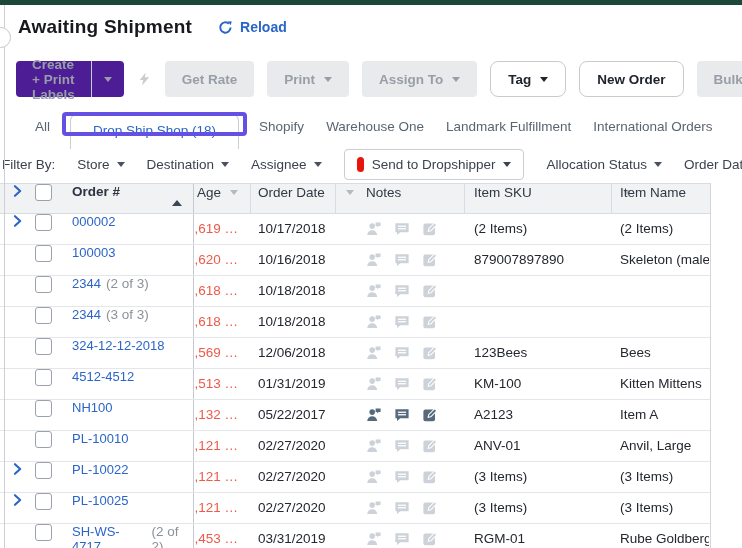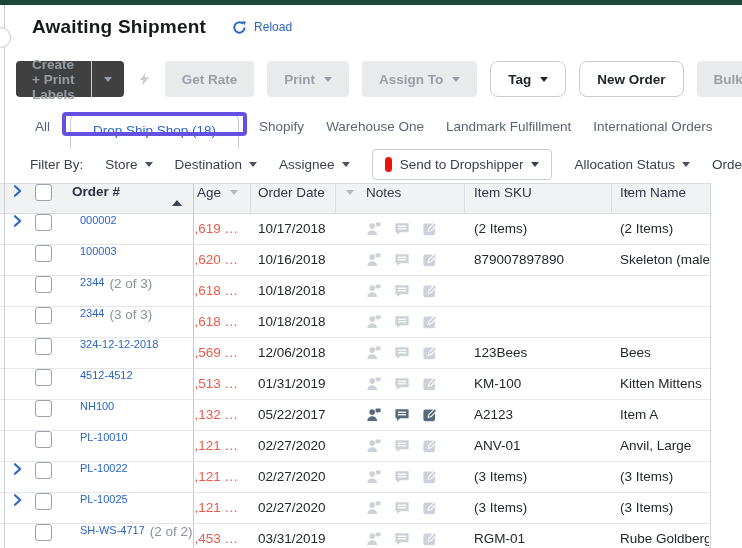--- a/index.html
+++ b/index.html
@@ -8,31 +8,31 @@
   .app{position:relative;width:742px;height:548px;overflow:hidden;background:#fff;}
 
   
   .topbar{position:absolute;top:0;left:0;right:0;height:5px;background:#1d4839;z-index:9;}
   .leftline{position:absolute;left:4px;top:5px;bottom:0;width:1px;background:#ccd0d5;z-index:7;}
   .collapse-btn{position:absolute;left:-10px;top:27px;width:19px;height:19px;border-radius:50%;
        background:#fff;border:1px solid #c3c7cc;z-index:8;}
 
   
   .titlebar{position:absolute;top:16px;left:18px;display:flex;align-items:center;gap:26px;z-index:2;}
-  .page-title{font-size:19px;font-weight:700;color:#17191d;letter-spacing:.2px;margin-left:14px;}
-  .reload{display:flex;align-items:center;gap:7px;color:#2a65c8;font-size:12px;font-weight:400;cursor:pointer;}
+  .page-title{font-size:19px;font-weight:700;color:#17191d;letter-spacing:.2px;}
+  .reload{display:flex;align-items:center;gap:7px;color:#2a65c8;font-size:14px;font-weight:700;cursor:pointer;}
 
   
   .toolbar{position:absolute;top:61px;left:16px;right:0;height:36px;display:flex;gap:13px;align-items:center;z-index:2;}
   .btn{height:36px;display:flex;align-items:center;padding:12px 17px;border-radius:4px;
        font-size:13.5px;font-weight:600;white-space:nowrap;box-sizing:border-box;}
   .btn .caret{margin-left:9px;}
   .btn.disabled{background:#e9eaec;color:#989ea7;}
   .btn.white{background:#fff;border:1px solid #c7cbd1;color:#20252d;border-radius:8px;}
-  .split{display:flex;background:#404040;border-radius:4px;color:#989ea7;height:36px;align-items:stretch;}
+  .split{display:flex;background:#4c1d95;border-radius:4px;color:#989ea7;height:36px;align-items:stretch;}
   .split .main{display:flex;align-items:center;padding:0 16px;font-size:13.5px;font-weight:600;}
   .split .dd{display:flex;align-items:center;padding:0 12px;border-left:1px solid #c9cccf;}
   .bolt-icon{color:#c9ccd1;display:flex;align-items:center;}
 
   
   .caret{display:inline-block;width:0;height:0;border-left:4px solid transparent;
          border-right:4px solid transparent;border-top:5px solid currentColor;}
   .sort-asc{display:inline-block;width:0;height:0;border-left:5px solid transparent;
          border-right:5px solid transparent;border-bottom:6px solid #3a4654;}
 
@@ -40,21 +40,21 @@
   .tabs{position:absolute;top:107px;left:0;right:0;height:39px;display:flex;align-items:center;
         padding-left:24px;font-size:13.5px;color:#5a6572;z-index:2;white-space:nowrap;}
   .tab{padding:9px 11px;cursor:pointer;}
   .tab-active-wrap{position:relative;margin:0 9px;}
   .tab-active{background:#fff;border:1px solid #c9cdd4;border-bottom:none;border-radius:8px 8px 0 0;
         padding:9px 22px 11px 22px;color:#2a65c8;cursor:pointer;position:relative;top:4px;}
   .annotation-box{position:absolute;top:-7px;left:-8px;right:-8px;bottom:-2px;border:4px solid #6450e3;
         border-radius:4px;z-index:4;pointer-events:none;}
 
   
-  .filters{position:absolute;top:146px;left:30px;right:0;height:37px;display:flex;align-items:center;
+  .filters{position:absolute;top:146px;left:2px;right:0;height:37px;display:flex;align-items:center;
         gap:22px;font-size:13.5px;color:#3a424e;white-space:nowrap;z-index:2;}
   .filter-item{display:flex;align-items:center;gap:7px;cursor:pointer;}
   .filter-item .caret{color:#4a525e;}
   .filter-box{display:flex;align-items:center;gap:8px;border:1px solid #c9cdd4;border-radius:4px;
         padding:7px 12px;background:#fff;font-weight:400;cursor:pointer;}
   .tag-pill{width:7px;height:15px;border-radius:3.5px;background:#e8150d;}
 
   
   .table{position:absolute;top:183px;left:0;width:711px;height:365px;background:#fff;
         border-right:1px solid #d3d6db;overflow:hidden;box-sizing:border-box;z-index:1;}
@@ -71,21 +71,21 @@
   .cell.notes.active{color:#566a7c;}
   .cell.sku{left:474px;}
   .cell.name{left:620px;width:89px;overflow:hidden;}
   .leftcell{position:absolute;left:0;top:0;width:194px;height:30px;background:#fff;
         border-right:1px solid #c6cad0;display:flex;align-items:flex-start;z-index:2;box-sizing:border-box;}
   .thead .leftcell{background:#f1f2f4;height:29px;}
   .chevron{width:14px;height:14px;margin-left:11px;color:#2a65c8;visibility:hidden;flex:none;}
   .chevron.shown{visibility:visible;}
   .cb{width:15px;height:15px;border:1.5px solid #9ba2ac;border-radius:3px;background:#fff;
         margin-left:10px;flex:none;cursor:pointer;}
-  .order-link{color:#2a65c8;margin-left:28px;font-size:11px;text-decoration:none;cursor:pointer;}
+  .order-link{color:#2a65c8;margin-left:20px;font-size:13px;text-decoration:none;cursor:pointer;}
   .order-suffix{color:#8b919b;margin-left:5px;font-size:13.5px;}
   .order-h{font-weight:700;margin-left:20px;color:#2b3440;}
   .sort-wrap{position:absolute;left:172px;top:10px;}
   svg{display:block;}
 </style>
 </head>
 <body>
 
 <svg width="0" height="0" style="position:absolute">
   <defs>

